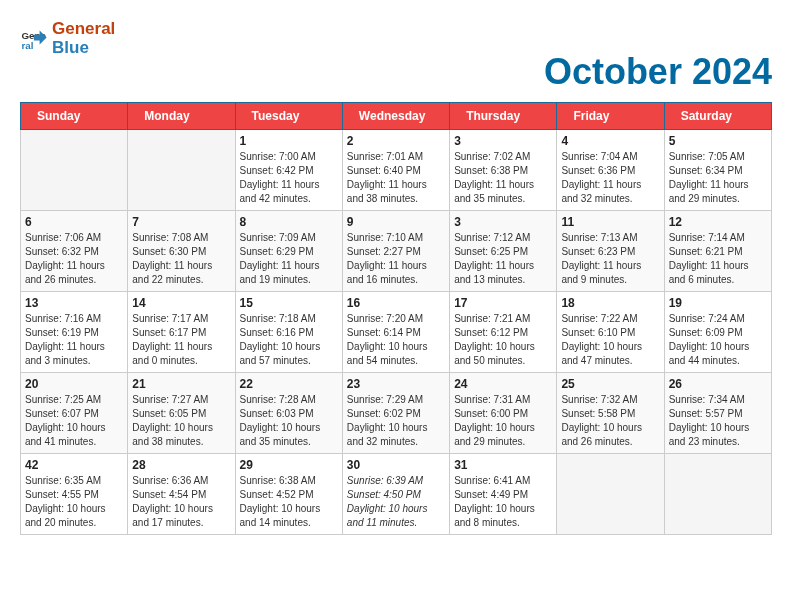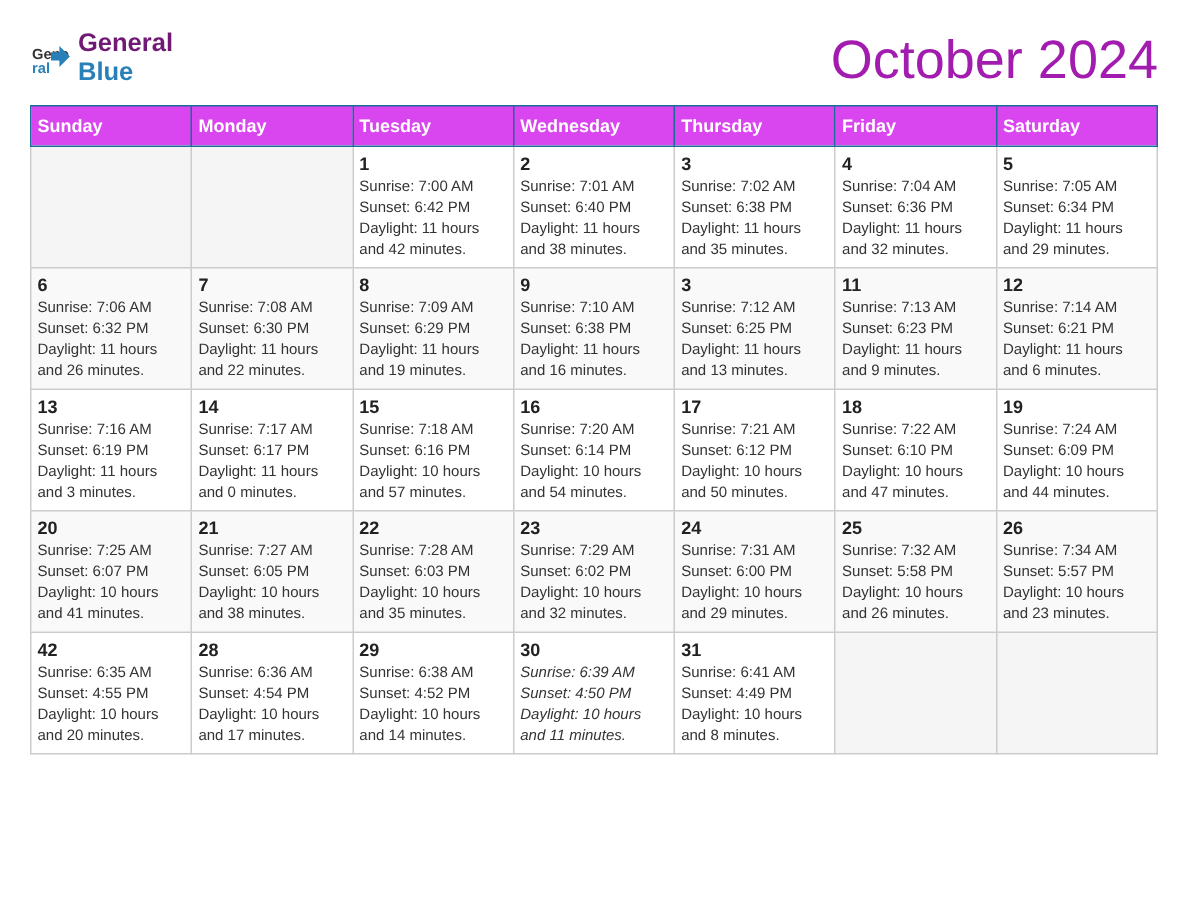--- a/index.html
+++ b/index.html
@@ -23,37 +23,38 @@
     }
     .logo-icon {
       width: 28px;
       height: 28px;
     }
     .title-block {
       text-align: right;
     }
     .month-title {
       font-size: 36px;
-      font-weight: normal;
-      color: #a21caf;
+      font-weight: bold;
+      color: #0369a1;
       line-height: 1.1;
+      margin-top: 32px;
     }
     .subtitle {
       font-size: 15px;
       color: #555;
     }
     table {
       width: 100%;
       border-collapse: collapse;
       font-size: 11px;
     }
     thead tr th {
-      background-color: #d946ef;
+      background-color: #ef4444;
       color: white;
-      padding: 6px 4px;
+      padding: 6px 16px;
       text-align: left;
       font-size: 12px;
       font-weight: bold;
       border: 1px solid #1a6a9a;
     }
     tbody tr td {
       border: 1px solid #ccc;
       padding: 4px 4px;
       vertical-align: top;
       width: calc(100% / 7);
@@ -82,21 +83,21 @@
 <body>
 
 <div class="header">
   <div class="logo">
     <svg class="logo-icon" viewBox="0 0 40 40" xmlns="http://www.w3.org/2000/svg">
       <text x="2" y="20" font-size="14" font-weight="bold" fill="#333">Gene</text>
       <text x="2" y="34" font-size="14" font-weight="bold" fill="#2980b9">ral</text>
       <polygon points="28,8 38,18 28,28 28,22 20,22 20,14 28,14" fill="#2980b9"></polygon>
     </svg>
     <div>
-      <div style="font-size:17px;font-weight:bold;color:#701a75;line-height:1.1;">General</div>
+      <div style="font-size:17px;font-weight:bold;color:#c2410c;line-height:1.1;">General</div>
       <div style="font-size:17px;font-weight:bold;color:#2980b9;line-height:1.1;">Blue</div>
     </div>
   </div>
   <div class="title-block">
     <div class="month-title">October 2024</div>
   </div>
 </div>
 
 <table>
   <thead>
@@ -160,21 +161,21 @@
         </td>
         <td>
           <div class="cell-day">8</div>
           <div class="cell-info" style="white-space: pre-line;">Sunrise: 7:09 AM
 Sunset: 6:29 PM
 Daylight: 11 hours and 19 minutes.</div>
         </td>
         <td>
           <div class="cell-day">9</div>
           <div class="cell-info" style="white-space: pre-line;">Sunrise: 7:10 AM
-Sunset: 6:38 PM
+Sunset: 2:27 PM
 Daylight: 11 hours and 16 minutes.</div>
         </td>
         <td>
           <div class="cell-day">3</div>
           <div class="cell-info" style="white-space: pre-line;">Sunrise: 7:12 AM
 Sunset: 6:25 PM
 Daylight: 11 hours and 13 minutes.</div>
         </td>
         <td>
           <div class="cell-day">11</div>

